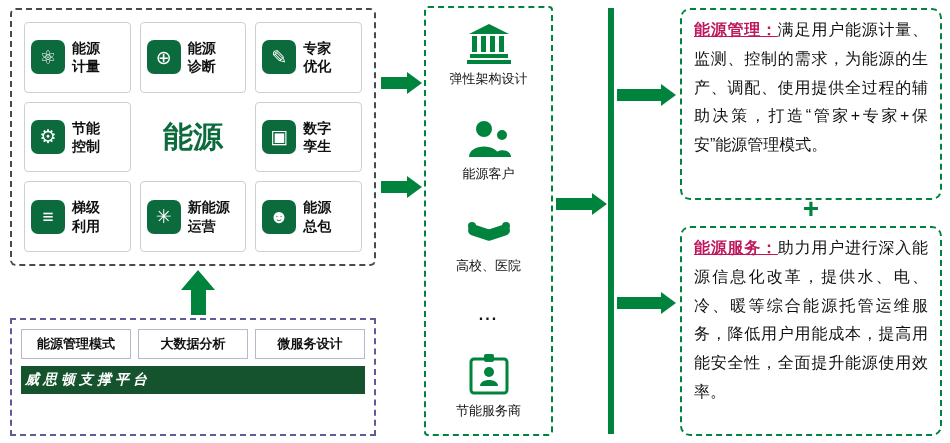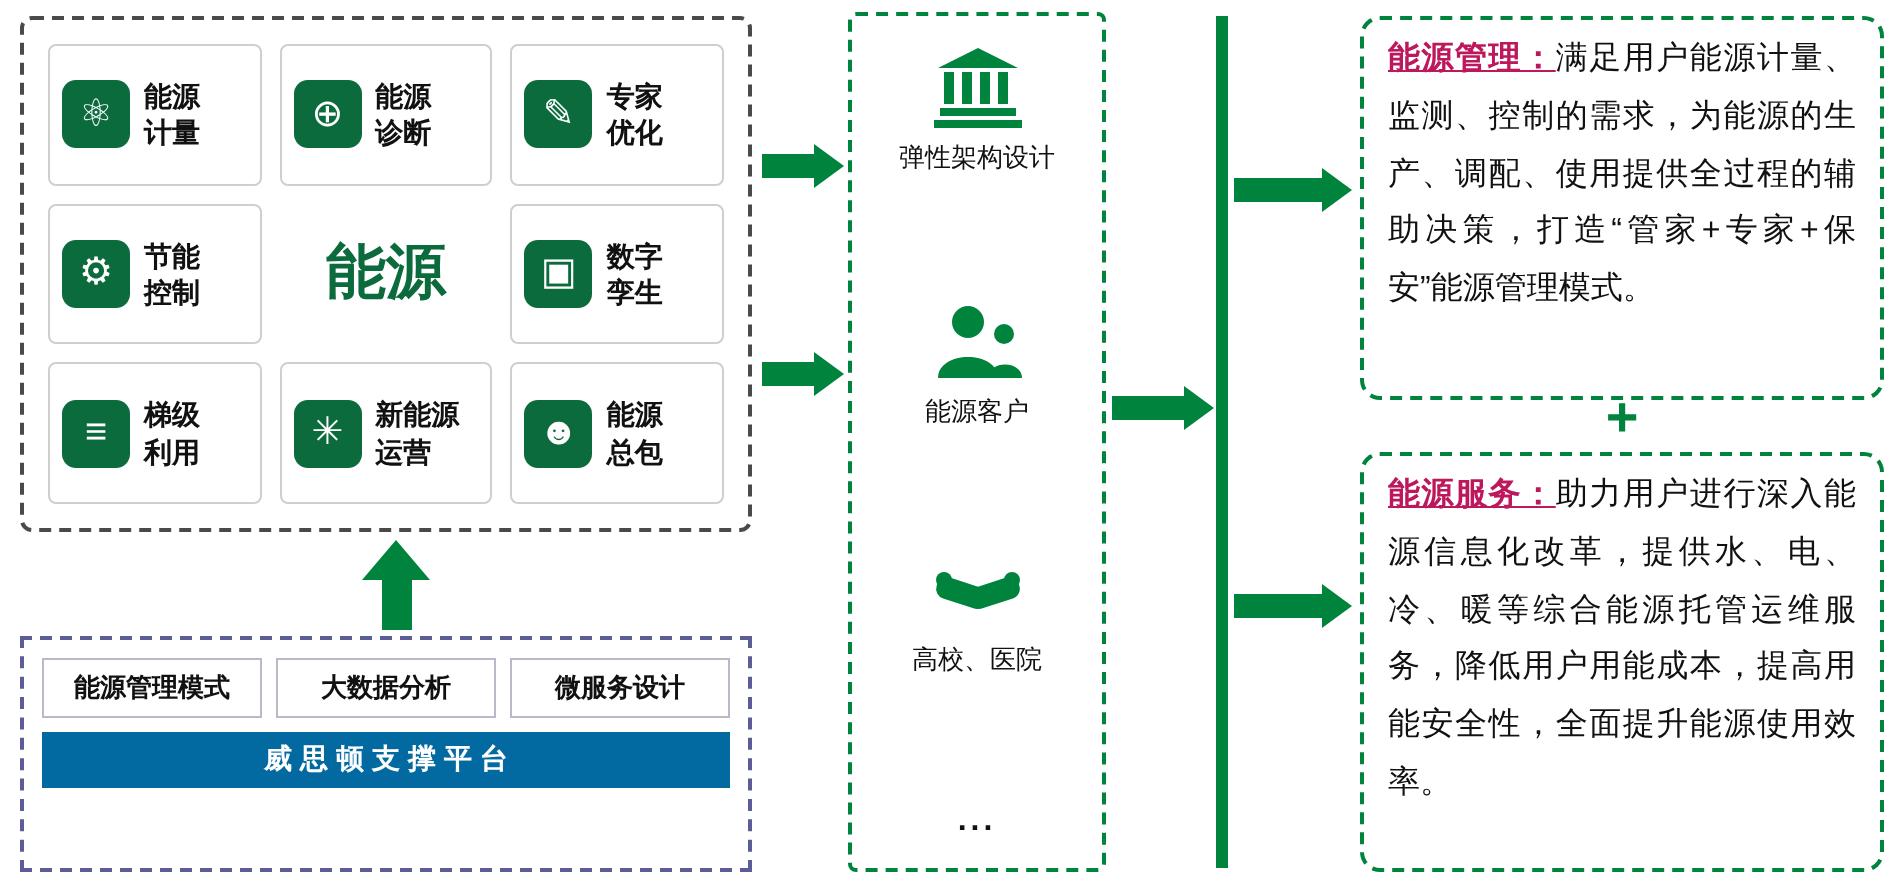--- a/index.html
+++ b/index.html
@@ -29,21 +29,21 @@
   .up-arrow{position:absolute;left:176px;top:270px;width:44px;display:flex;flex-direction:column;align-items:center;}
   .up-arrow .head{width:0;height:0;border-left:17px solid transparent;border-right:17px solid transparent;border-bottom:20px solid #00843d;}
   .up-arrow .shaft{width:15px;height:25px;background:#00843d;}
   
   .platform{
     position:absolute;left:10px;top:318px;width:366px;height:118px;box-sizing:border-box;
     border:2px dashed #5c5c99;padding:9px 9px 8px;display:flex;flex-direction:column;
   }
   .tags{display:grid;grid-template-columns:1fr 1fr 1fr;gap:7px;}
   .tag{border:1px solid #b9b9c9;background:#fff;font-size:13px;font-weight:700;text-align:center;padding:5px 2px;}
-  .platform-bar{margin-top:7px;background:#0369a1;color:#fff;font-size:14px;font-weight:700;text-align:center;padding:5px 0;letter-spacing:4px;text-indent:4px;}
+  .platform-bar{margin-top:7px;background:#14532d;color:#fff;font-size:14px;font-weight:700;padding:5px 0;letter-spacing:4px;text-indent:4px;font-style:italic;}
   
   .h-arrow{position:absolute;display:flex;align-items:center;}
   .h-arrow .shaft{height:12px;background:#00843d;}
   .h-arrow .head{width:0;height:0;border-top:11px solid transparent;border-bottom:11px solid transparent;border-left:15px solid #00843d;}
   .a1{left:381px;top:72px;} .a1 .shaft{width:26px;}
   .a2{left:381px;top:176px;} .a2 .shaft{width:26px;}
   .a3{left:556px;top:193px;} .a3 .shaft{width:36px;}
   .a4{left:617px;top:84px;} .a4 .shaft{width:44px;}
   .a5{left:617px;top:292px;} .a5 .shaft{width:44px;}
   .v-line{position:absolute;left:608px;top:8px;width:6px;height:426px;background:#00843d;}
@@ -219,20 +219,31 @@
         <svg width="46" height="38" viewBox="0 0 46 38" fill="#00843d">
           <rect x="2" y="14" width="26" height="11" rx="5" transform="rotate(18 15 19)"></rect>
           <rect x="18" y="14" width="26" height="11" rx="5" transform="rotate(-18 31 19)"></rect>
           <circle cx="6" cy="13" r="4"></circle>
             <circle cx="40" cy="13" r="4"></circle>
         </svg>
       </span>
       <span class="mlabel">高校、医院</span>
     </div>
     <div class="dots">...</div>
+    <div class="mid-item">
+      <span class="mid-icon">
+        <svg width="40" height="42" viewBox="0 0 40 42">
+          <rect x="15" y="0" width="10" height="8" rx="2" fill="#00843d"></rect>
+          <rect x="2" y="5" width="36" height="34" rx="3" fill="none" stroke="#00843d" stroke-width="3"></rect>
+          <circle cx="20" cy="18" r="5" fill="#00843d"></circle>
+          <path d="M11 32 C11 24 29 24 29 32 Z" fill="#00843d"></path>
+        </svg>
+      </span>
+      <span class="mlabel">节能服务商</span>
+    </div>
   </div>
 
   <div class="rbox rt">
     <span class="rtitle">能源管理：</span><span>满足用户能源计量、监测、控制的需求，为能源的生产、调配、使用提供全过程的辅助决策，打造“管家+专家+保安”能源管理模式。</span>
   </div>
 
   <div class="plus">+</div>
 
   <div class="rbox rb">
     <span class="rtitle">能源服务：</span><span>助力用户进行深入能源信息化改革，提供水、电、冷、暖等综合能源托管运维服务，降低用户用能成本，提高用能安全性，全面提升能源使用效率。</span>

